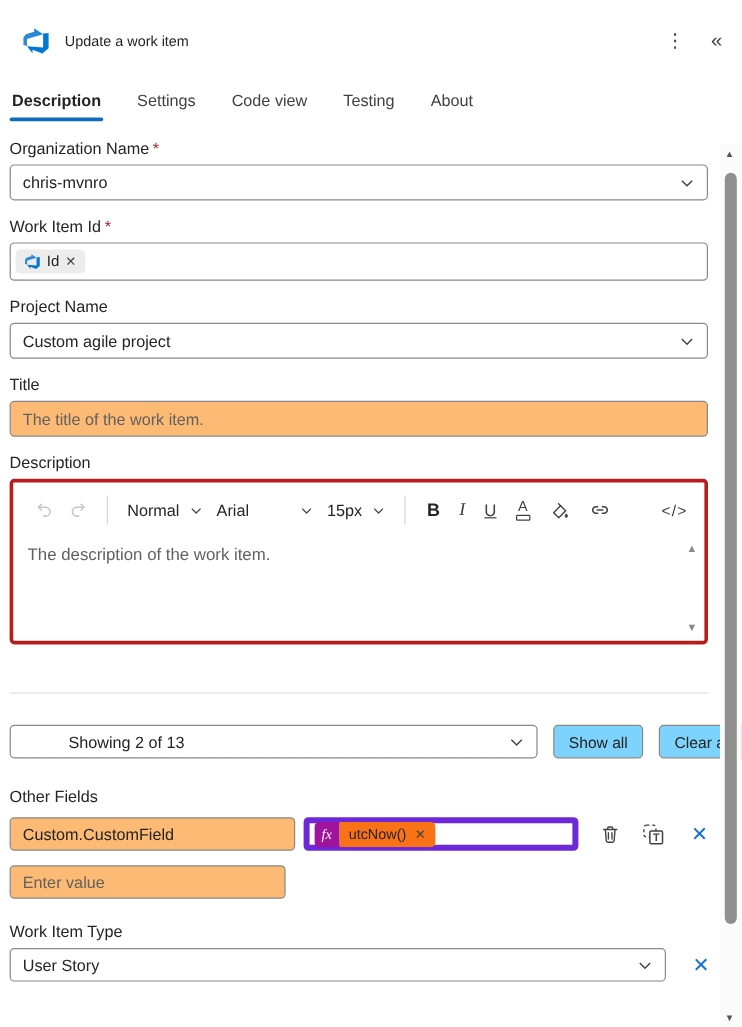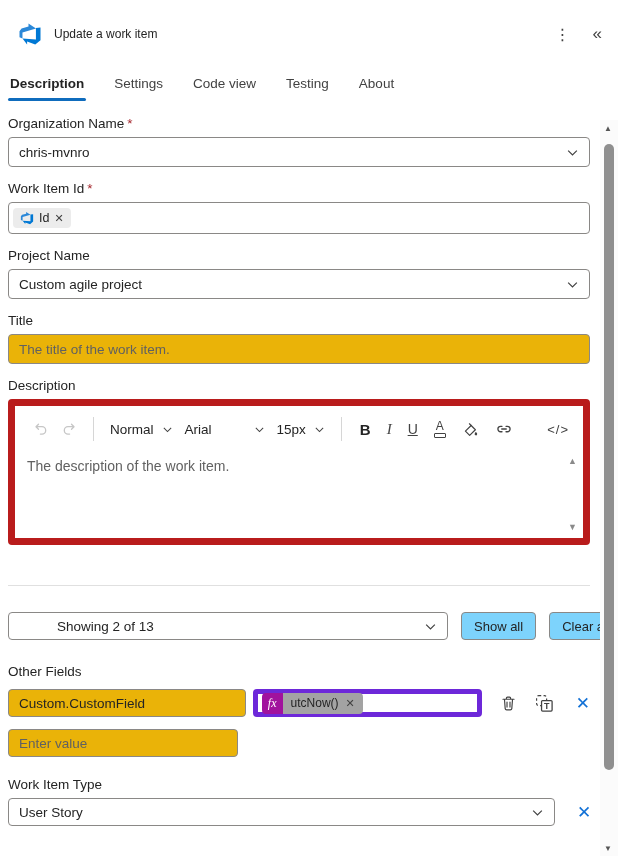--- a/index.html
+++ b/index.html
@@ -26,33 +26,33 @@
   .content { margin:14px 8px 0 8px; width:582px; }
   .fgroup { margin-bottom:14px; }
   .flabel { font-size:13.5px; margin-bottom:6px; }
   .req { color:#a4262c; margin-left:3px; }
   .combo { display:flex; align-items:center; justify-content:space-between; height:30px;
     border:1px solid #8a8886; border-radius:4px; padding:0 10px; font-size:13.5px; cursor:pointer;
     background:#fff; }
   .combo .val { color:#242424; }
   .chev { flex:0 0 auto; margin-left:8px; }
   .tinput { width:100%; height:30px; border:1px solid #8a8886; border-radius:4px; padding:0 10px;
-    font-size:13.5px; font-family:inherit; color:#242424; background:#eab308; }
+    font-size:13.5px; font-family:inherit; color:#242424; background:#fdba74; }
   .tinput::placeholder { color:#616161; opacity:1; }
 
   
   .tokenbox { display:flex; align-items:center; height:32px; border:1px solid #8a8886;
     border-radius:4px; padding:0 4px; }
   .token { display:inline-flex; align-items:center; gap:5px; background:#ececec;
     border-radius:4px; padding:3px 7px; font-size:12.5px; }
   .token .x { font-size:11px; color:#424242; cursor:pointer; }
   .token svg { width:14px; height:14px; }
 
   
-  .editor { border:7px solid #b91c1c; border-radius:4px; }
+  .editor { border:3px solid #b91c1c; border-radius:4px; }
   .toolbar { display:flex; align-items:center; padding:11px 10px 9px 12px; gap:0; }
   .tb-sep { width:1px; height:24px; background:#d6d6d6; margin:0 10px; }
   .tb-btn { color:#424242; cursor:pointer; display:flex; align-items:center; justify-content:center;
     padding:0 8px; font-size:14px; }
   .tb-undo,.tb-redo { color:#c6c6c6; padding:0 6px; }
   .tb-dd { display:flex; align-items:center; gap:8px; font-size:13.5px; color:#242424; cursor:pointer; padding:0 6px; }
   .tb-dd.wide { width:92px; justify-content:space-between; }
   .tb-bold { font-weight:700; font-size:15px; color:#242424; }
   .tb-italic { font-family:"Liberation Serif","DejaVu Serif",serif; font-style:italic; font-size:15px; }
   .tb-underline { text-decoration:underline; font-size:14px; }
@@ -75,21 +75,21 @@
 
   
   .of-row { display:flex; align-items:center; margin-bottom:12px; }
   .of-key { width:239px; height:28px; margin-right:7px; }
   .of-valbox { width:230px; height:28px; border:5px solid #6d28d9; border-radius:4px;
     display:flex; align-items:center; padding:0 4px; }
   .of-val { width:230px; height:28px; }
   .fxchip { display:inline-flex; align-items:stretch; border-radius:4px; overflow:hidden; font-size:12px; }
   .fxchip .fxsq { background:#a1129d; color:#fff; font-family:"Liberation Serif","DejaVu Serif",serif;
     font-style:italic; padding:3px 6px; display:flex; align-items:center; }
-  .fxchip .fxbody { background:#a3a3a3; display:flex; align-items:center; gap:7px; padding:3px 8px; color:#242424; }
+  .fxchip .fxbody { background:#f97316; display:flex; align-items:center; gap:7px; padding:3px 8px; color:#242424; }
   .fxchip .x { font-size:11px; color:#424242; cursor:pointer; }
   .row-ico { color:#424242; cursor:pointer; margin-left:18px; display:flex; align-items:center; }
   .blue-x { color:#1271d6; font-size:17px; cursor:pointer; margin-left:22px; line-height:1; }
 
   
   .wit-row { display:flex; align-items:center; }
   .wit-combo { flex:0 0 547px; }
 
   
   .sbar { position:absolute; top:120px; right:0; width:18px; bottom:0; background:#fbfbfb; }

